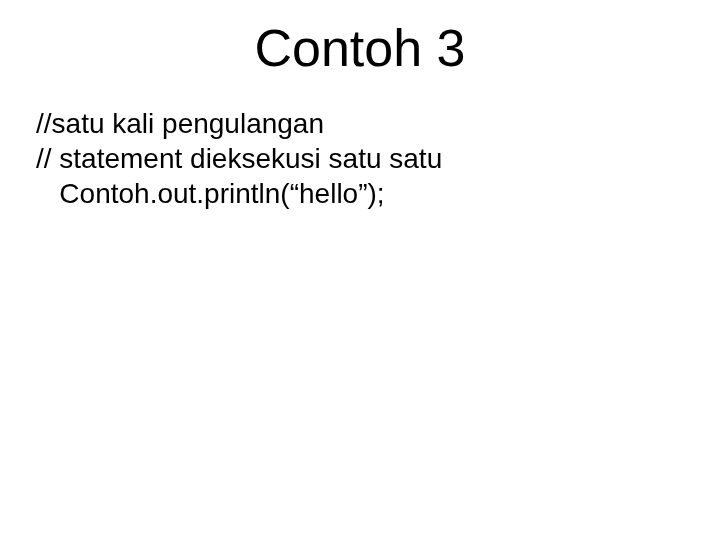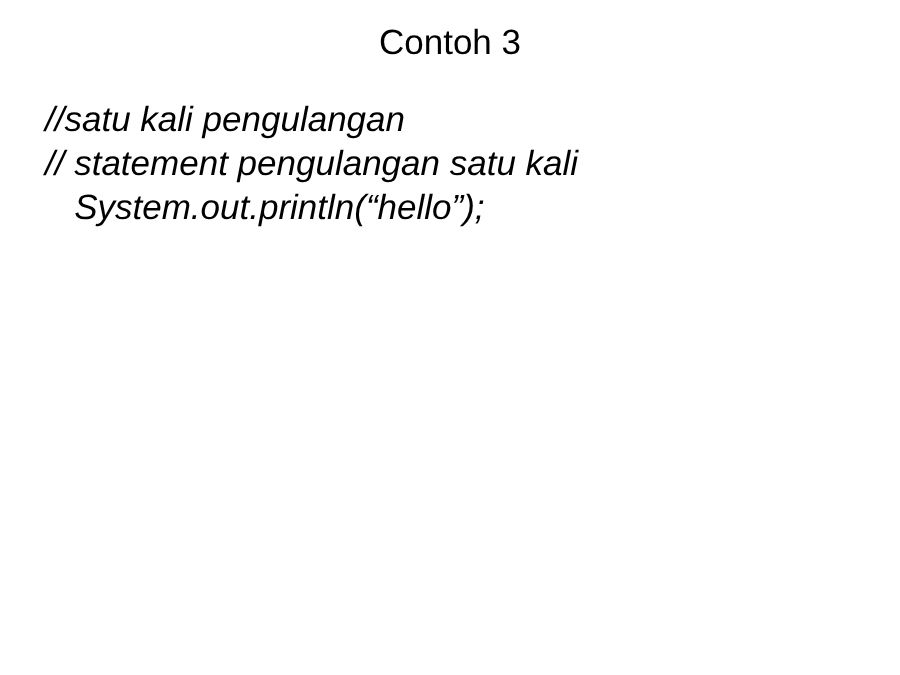--- a/index.html
+++ b/index.html
@@ -12,40 +12,39 @@
     color: #000000;
   }
   .slide {
     width: 720px;
     height: 540px;
     position: relative;
     box-sizing: border-box;
   }
   .title {
     text-align: center;
-    font-size: 28px;
+    font-size: 52px;
     font-weight: normal;
     padding-top: 18px;
     padding-bottom: 28px;
   }
   .body {
     padding-left: 36px;
     padding-right: 36px;
     font-size: 28px;
     line-height: 1.25;
   }
   .line {
     white-space: pre;
     font-family: Arial, Helvetica, sans-serif;
-    font-style: italic;
   }
 </style>
 </head>
 <body>
 
 <div class="slide">
   <div class="title">Contoh 3</div>
   <div class="body">
     <div class="line">//satu kali pengulangan</div>
-    <div class="line">// statement pengulangan satu kali</div>
-    <div class="line">   System.out.println(“hello”);</div>
+    <div class="line">// statement dieksekusi satu satu</div>
+    <div class="line">   Contoh.out.println(“hello”);</div>
   </div>
 </div>
 
 </body></html>

